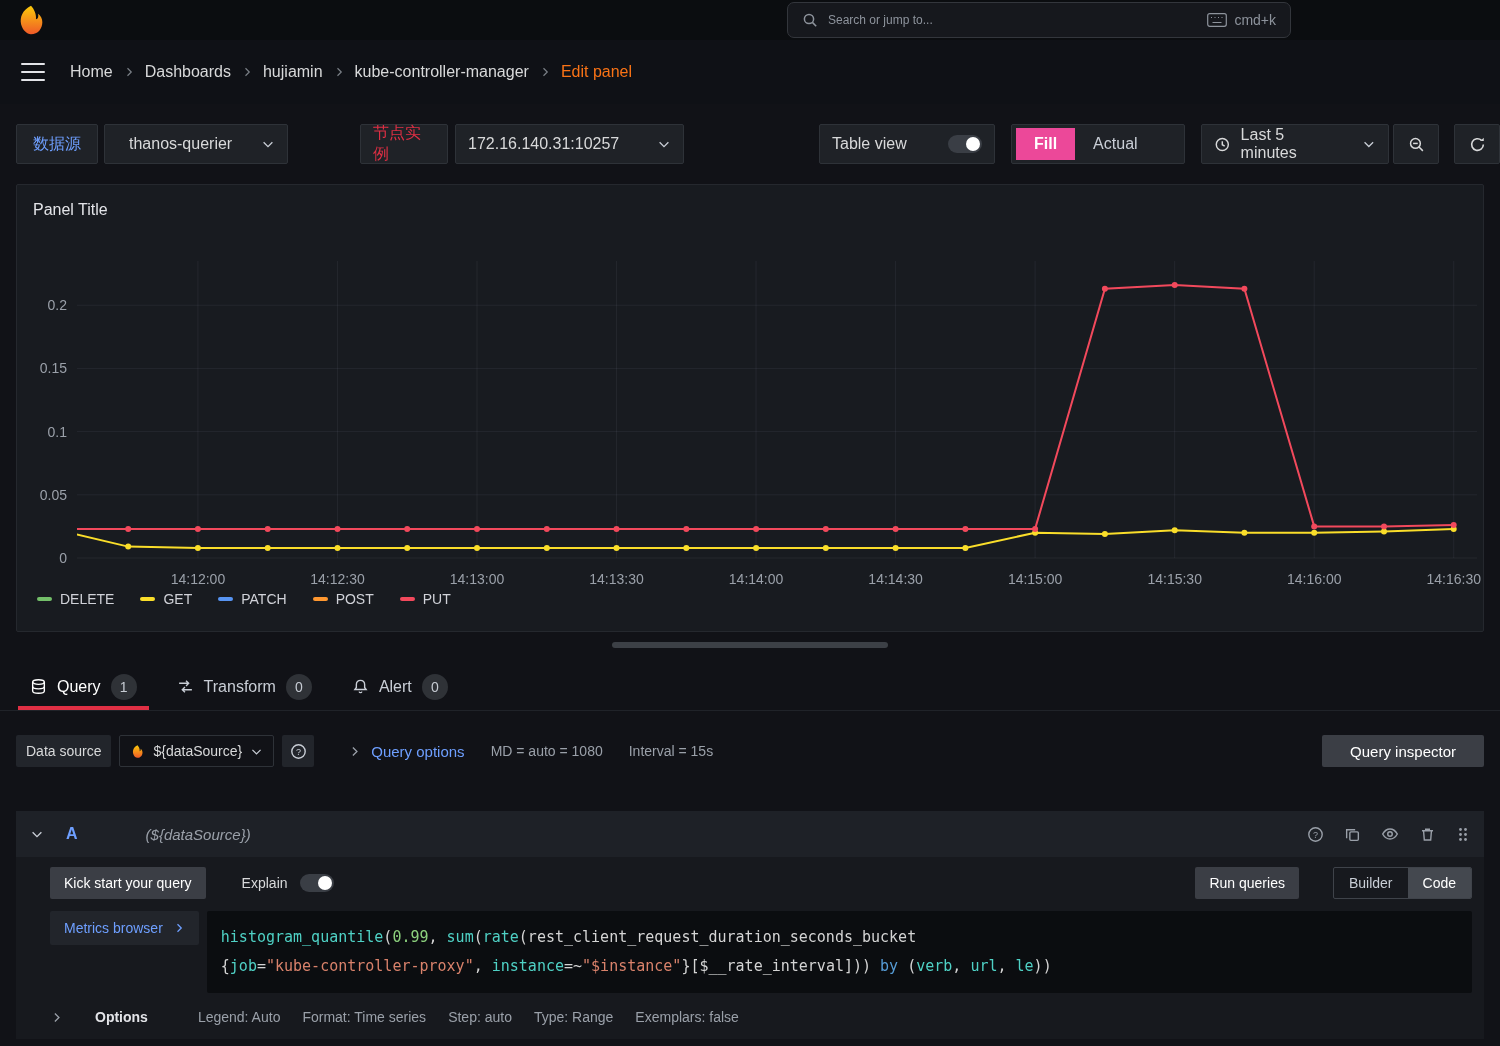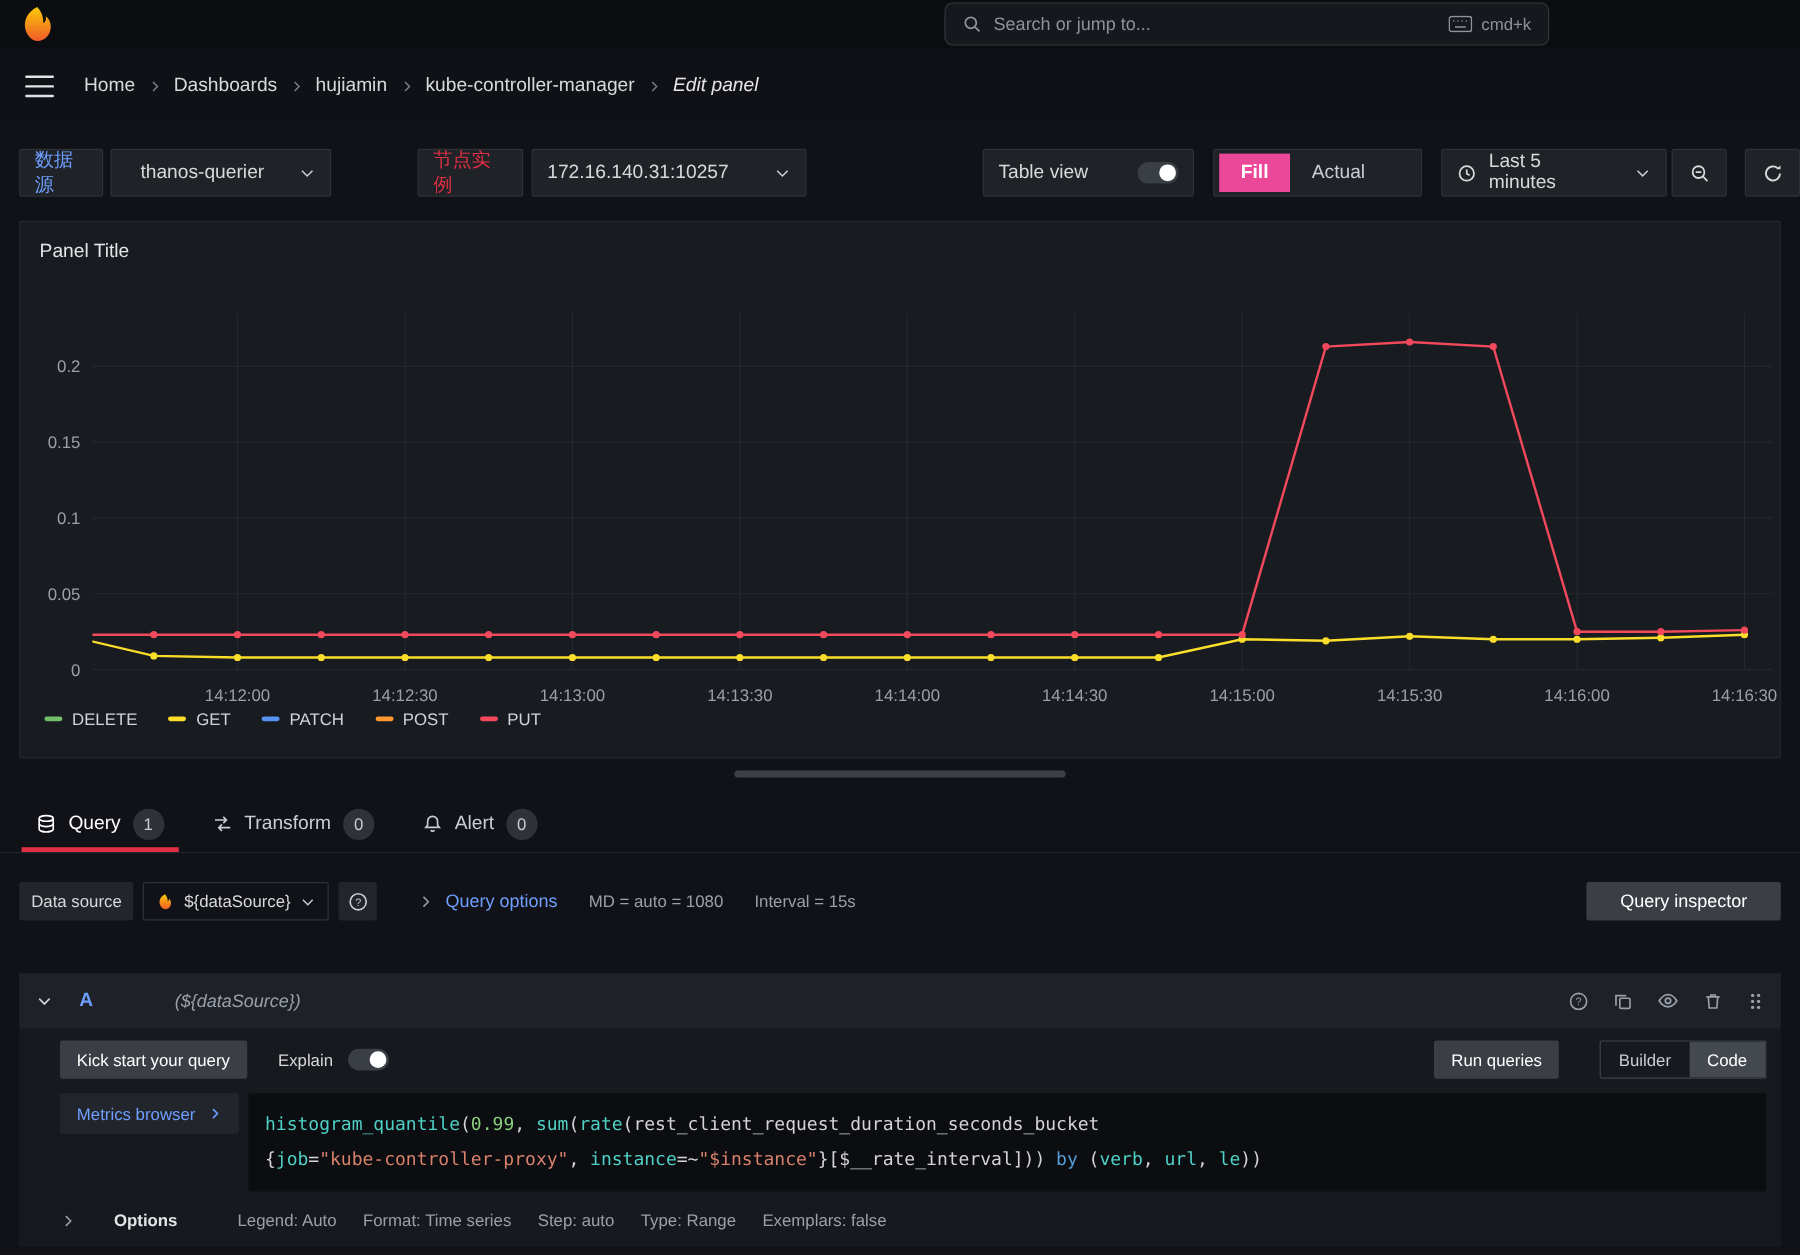--- a/index.html
+++ b/index.html
@@ -15,32 +15,32 @@
   
   .topbar { height: 40px; background: #0b0d10; position: relative; }
   .logo { position: absolute; left: 14px; top: 3px; width: 34px; height: 34px; cursor: pointer; }
   .search-box {
     position: absolute; left: 787px; top: 2px; width: 504px; height: 36px;
     background: #16181d; border: 1px solid #33363c; border-radius: 7px;
     display: flex; align-items: center; padding: 0 14px; gap: 10px;
   }
   .search-box input {
     flex: 1; background: transparent; border: none; outline: none;
-    color: #d8d9da; font-size: 15px; font-family: inherit;
+    color: #d8d9da; font-size: 12px; font-family: inherit;
   }
   .search-box input::placeholder { color: #8d939c; }
   .shortcut { display: flex; align-items: center; gap: 7px; color: #8d939c; font-size: 14px; }
 
   
   .breadcrumb-row { height: 64px; display: flex; align-items: center; padding: 0 20px; background: #0f1116; }
   .hamburger { width: 26px; height: 22px; display: flex; flex-direction: column; justify-content: space-between; padding: 2px 1px; cursor: pointer; margin-right: 24px; }
   .hamburger span { display: block; height: 2px; background: #e3e4e8; border-radius: 1px; }
   .crumbs { display: flex; align-items: center; gap: 10px; font-size: 16px; }
   .crumb { color: #d8d9da; cursor: pointer; }
-  .crumb.current { color: #e5e5e5; cursor: default; font-style: italic; }
+  .crumb.current { color: #f97316; cursor: default; }
 
   
   .toolbar { display: flex; align-items: center; padding-left: 16px; margin-top: 20px; height: 40px; }
   .ctl {
     height: 40px; background: #1f2227; border: 1px solid #2e3238; border-radius: 2px;
     display: flex; align-items: center; padding: 0 12px; font-size: 16px; gap: 10px; flex-shrink: 0;
   }
   .ctl.lbl-blue { color: #6e9fff; justify-content: center; }
   .ctl.lbl-red  { color: #e02f44; justify-content: center; }
   .seg-group { padding: 0 4px; gap: 0; }
@@ -81,21 +81,21 @@
   
   .query-section { margin: 44px 16px 0; background: #17191e; }
   .row-a { height: 46px; background: #1e2127; display: flex; align-items: center; padding: 0 14px; gap: 12px; }
   .ref-id { color: #6e9fff; font-weight: 700; font-size: 16px; margin-left: 10px; }
   .ds-hint { font-style: italic; color: #9aa0a9; font-size: 15px; margin-left: 56px; }
   .row-a-icons { margin-left: auto; display: flex; align-items: center; gap: 20px; }
   .icon-act { cursor: pointer; display: flex; align-items: center; }
 
   .section-body { padding: 10px 12px 14px 34px; }
   .kick-row { display: flex; align-items: center; }
-  .explain-label { margin-left: 26px; margin-right: 12px; font-size: 14px; color: #d8d9da; }
+  .explain-label { margin-left: 36px; margin-right: 12px; font-size: 14px; color: #d8d9da; }
   .run-btn { margin-left: auto; }
   .bc-group { display: flex; align-items: center; height: 32px; border: 1px solid #3f434a; border-radius: 2px; overflow: hidden; margin-left: 34px; }
   .bc-seg { padding: 0 15px; height: 100%; display: flex; align-items: center; color: #c9ced6; font-size: 14px; cursor: pointer; }
   .bc-seg.active { background: #44484f; color: #fff; font-weight: 400; }
 
   .editor-row { display: flex; margin-top: 12px; gap: 8px; align-items: flex-start; }
   .metrics-chip { height: 34px; background: #22252b; border-radius: 2px; display: flex; align-items: center; gap: 10px; padding: 0 14px; color: #6e9fff; font-size: 14px; font-weight: 500; cursor: pointer; }
   .code-editor { flex: 1; background: #0b0d10; padding: 12px 14px; font-family: "DejaVu Sans Mono", "Liberation Mono", monospace; font-size: 15px; line-height: 29px; color: #d4d4d4; border-radius: 2px; cursor: text; }
   .tk-fn  { color: #4fd1c5; }
   .tk-num { color: #8cd17d; }
@@ -158,21 +158,21 @@
       </svg>
     <span class="crumb">kube-controller-manager</span>
     <svg width="12" height="12" viewBox="0 0 16 16">
         <path d="M6 3l5 5-5 5" fill="none" stroke="#7b8087" stroke-width="1.6"></path>
       </svg>
     <span class="crumb current">Edit panel</span>
   </div>
 </div>
 
 <div class="toolbar">
-  <div class="ctl lbl-blue" style="width:70px;margin-right:6px;">
+  <div class="ctl lbl-blue" style="width:82px;margin-right:6px;">
     <span>数据源</span>
   </div>
   <div class="ctl" style="min-width:184px;margin-right:24px;justify-content:space-between;padding-left:24px;">
     <span>thanos-querier</span>
     <svg width="14" height="14" viewBox="0 0 16 16">
         <path d="M3 6l5 5 5-5" fill="none" stroke="#c9ced6" stroke-width="1.5"></path>
       </svg>
   </div>
   <div class="ctl lbl-red" style="width:88px;margin-right:7px;margin-left:48px;">
     <span>节点实例</span>

